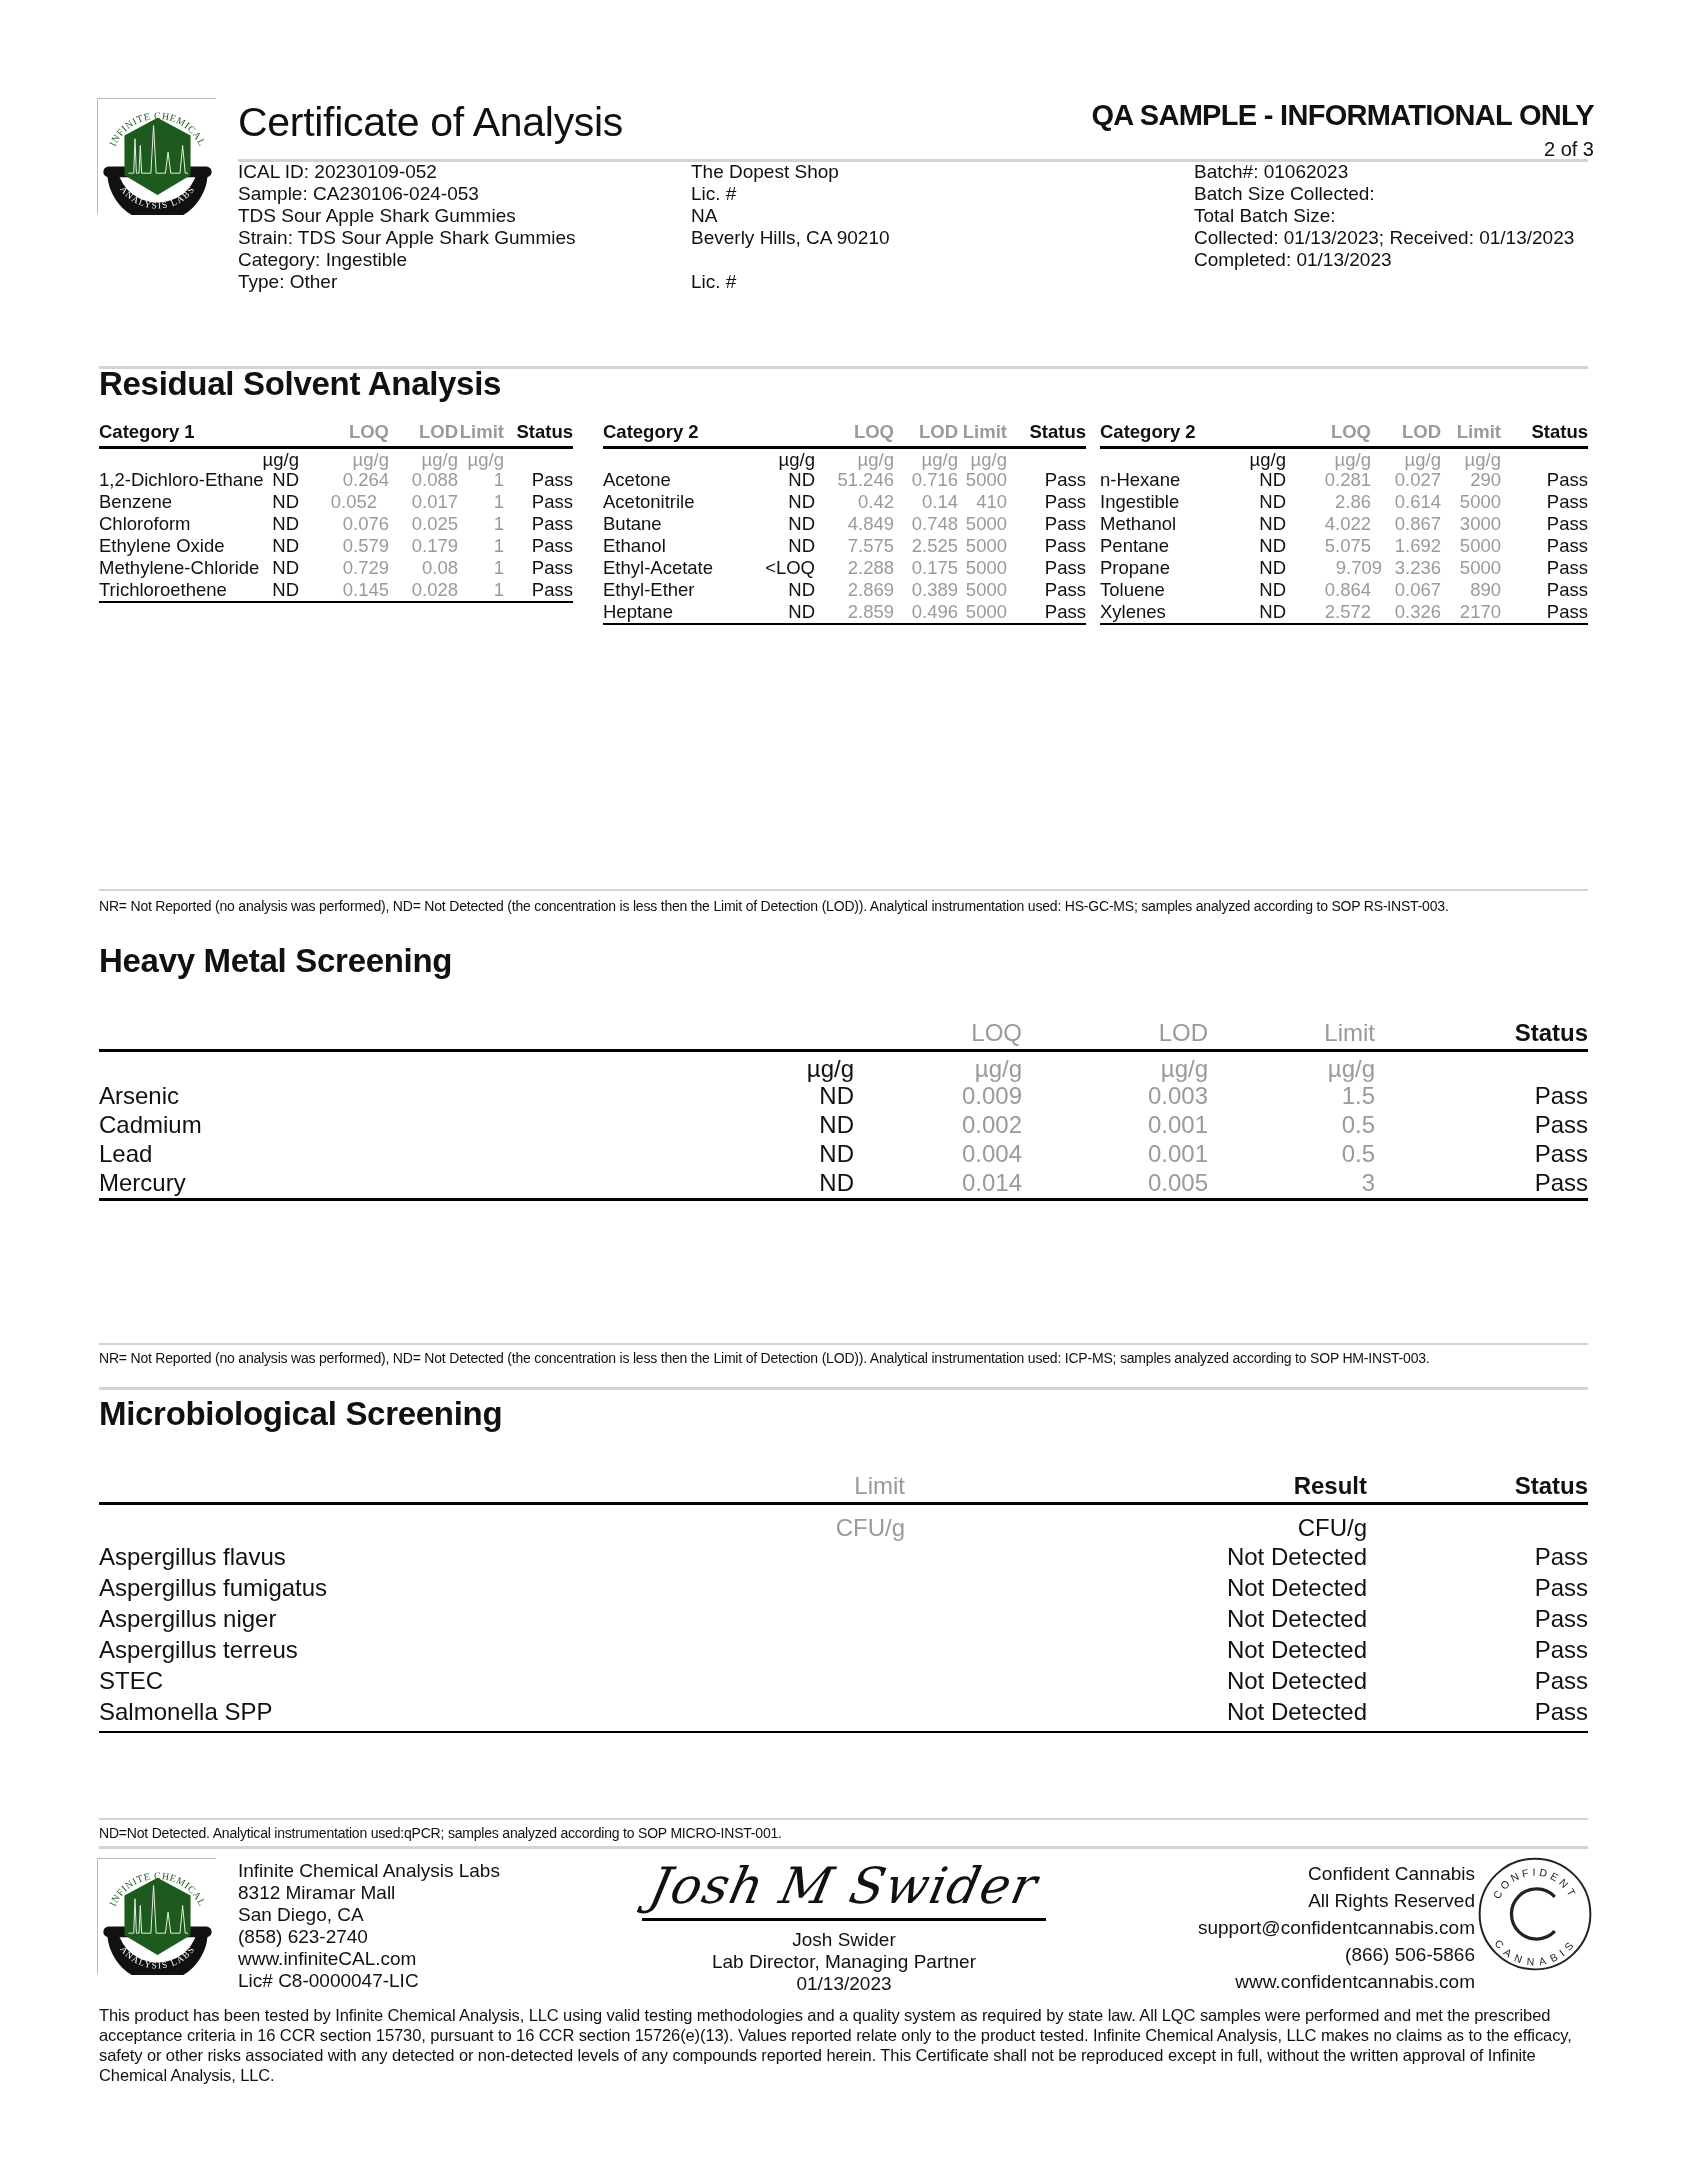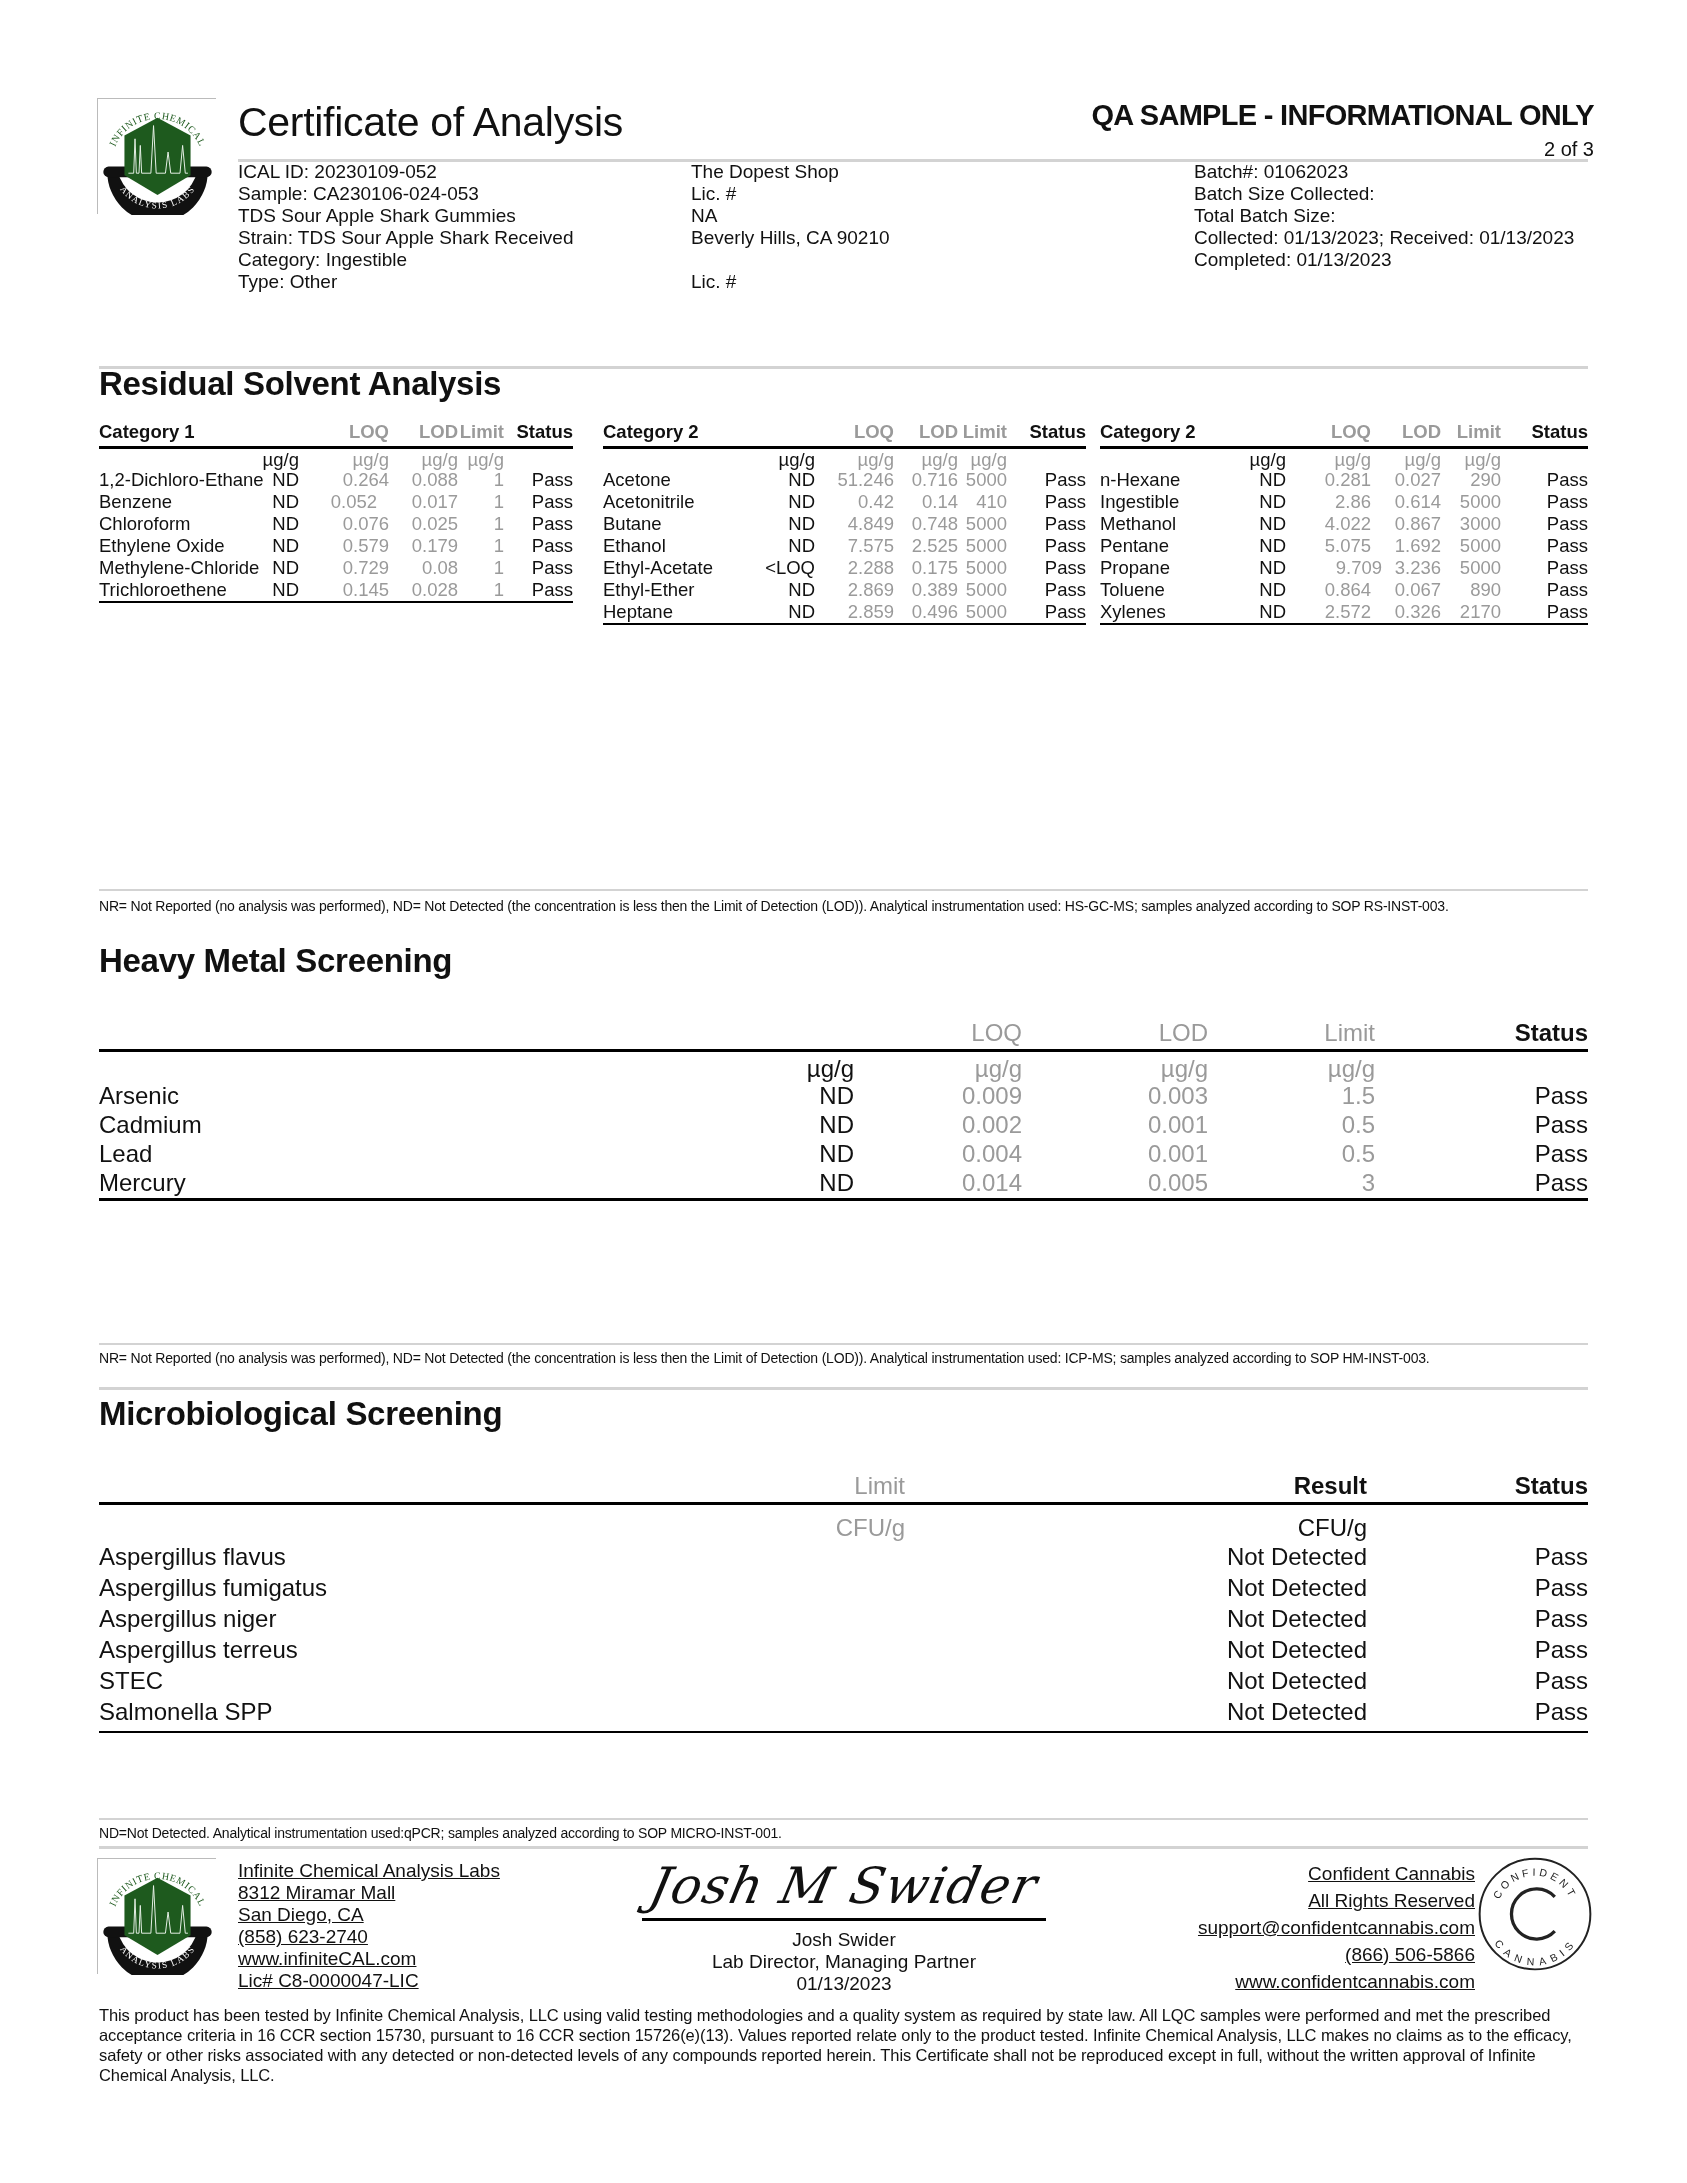--- a/index.html
+++ b/index.html
@@ -33,21 +33,21 @@
   .note { position: absolute; left: 99px; width: 1489px; font-size: 14px; line-height: 20px; letter-spacing: -0.2px; }
 
   
   .btbl { position: absolute; left: 99px; width: 1489px; font-size: 24px; }
   .btbl .row { position: relative; height: 30px; white-space: nowrap; }
   .btbl .row span { position: absolute; top: 0; }
   .btbl .hdr { position: relative; height: 30px; font-weight: 700; }
   .btbl .hdr span { position: absolute; top: 0; }
 
   
-  .foot-col { position: absolute; font-size: 19px; line-height: 22px; text-decoration: underline; }
+  .foot-col { position: absolute; font-size: 19px; line-height: 22px; }
   .foot-col div { white-space: nowrap; height: 22px; }
   .disclaimer { position: absolute; left: 99px; top: 2005px; width: 1489px; font-size: 16.5px; line-height: 20px; letter-spacing: -0.1px; }
 </style>
 </head>
 <body>
 
 <div class="logo-box" style="left:97px; top:98px; width:119px; height:116px;">
   <svg width="119" height="116" viewBox="0 0 180 175">
     <defs>
       <path id="arcTop1" d="M 20 100 A 70 70 0 0 1 160 100"></path>
@@ -64,21 +64,21 @@
 
 <div class="abs title">Certificate of Analysis</div>
 <div class="abs qa">QA SAMPLE - INFORMATIONAL ONLY</div>
 <div class="abs pageno">2 of 3</div>
 <div class="rule-grey" style="left:238px; top:159px; width:1350px;"></div>
 
 <div class="info-col" style="left:238px;">
   <div>ICAL ID: 20230109-052</div>
   <div>Sample: CA230106-024-053</div>
   <div>TDS Sour Apple Shark Gummies</div>
-  <div>Strain: TDS Sour Apple Shark Received</div>
+  <div>Strain: TDS Sour Apple Shark Gummies</div>
   <div>Category: Ingestible</div>
   <div>Type: Other</div>
 </div>
 <div class="info-col" style="left:691px;">
   <div>The Dopest Shop</div>
   <div>Lic. #</div>
   <div>NA</div>
   <div>Beverly Hills, CA 90210</div>
   <div></div>
   <div>Lic. #</div>

